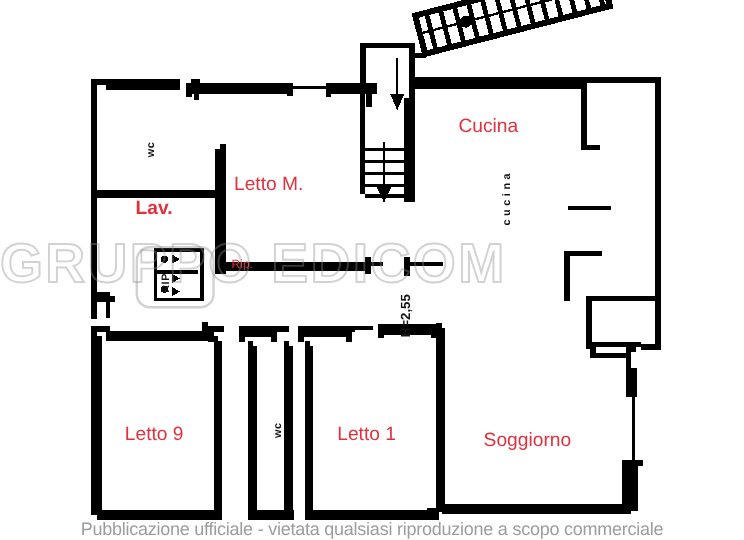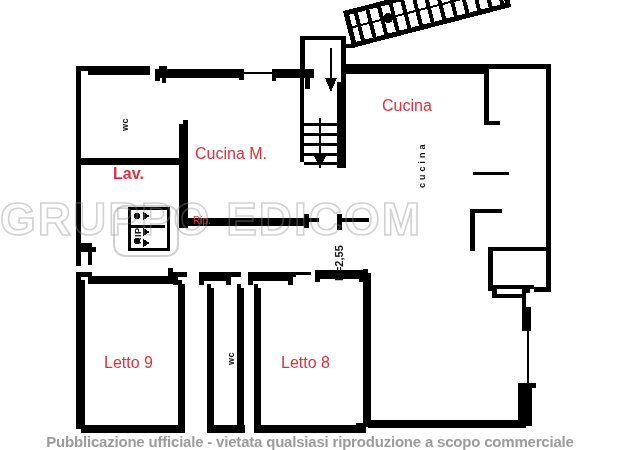--- a/index.html
+++ b/index.html
@@ -85,21 +85,21 @@
     pointer-events: none;
   }
   #wm-bottom {
     position: absolute;
     left: 0;
     top: 434px;
     width: 620px;
     text-align: center;
     font-family: "Liberation Sans", sans-serif;
     font-size: 15px;
-    font-weight: bold;
+    font-weight: normal;
     letter-spacing: -0.2px;
     color: rgba(95,95,95,0.62);
     white-space: nowrap;
     pointer-events: none;
     line-height: 1;
   }
 </style>
 </head>
 <body>
 
@@ -297,36 +297,37 @@
 
       <rect x="546" y="242" width="5" height="50"></rect>
       <rect x="534" y="287" width="17" height="5"></rect>
     </g>
   </svg>
 
   <div class="fix-label rot90" style="left:121px; top:131px;">wc</div>
 
   <div class="room-label" style="left:113px; top:166px;font-weight:bold;">Lav.</div>
 
-  <div class="room-label" style="left:195px; top:146px;">Cucina M.</div>
+  <div class="room-label" style="left:195px; top:146px;">Letto M.</div>
 
   <div class="room-label small" style="left:193px; top:216px;">Rip.</div>
 
   <div class="fix-label rot90" style="left:134px; top:244px;">RIP</div>
 
   <div class="room-label" style="left:382px; top:98px;">Cucina</div>
 
   <div class="fix-label rot90" style="left:418px; top:188px; letter-spacing:3px;">cucina</div>
 
   <div class="room-label" style="left:104px; top:355px;">Letto 9</div>
 
   <div class="fix-label rot90" style="left:227px; top:365px;">wc</div>
 
-  <div class="room-label" style="left:281px; top:355px;">Letto 8</div>
-
+  <div class="room-label" style="left:281px; top:355px;">Letto 1</div>
+
+  <div class="room-label" style="left:403px; top:360px;">Soggiorno</div>
 
   <div class="dim-label" style="left:334px; top:281px;">H=2,55</div>
 
   <div id="wm-logo-box"></div>
   <div id="wm-center">GRUPPO EDICOM</div>
   <div id="wm-bottom">Pubblicazione ufficiale - vietata qualsiasi riproduzione a scopo commerciale</div>
 
 </div>
 
 </body></html>

